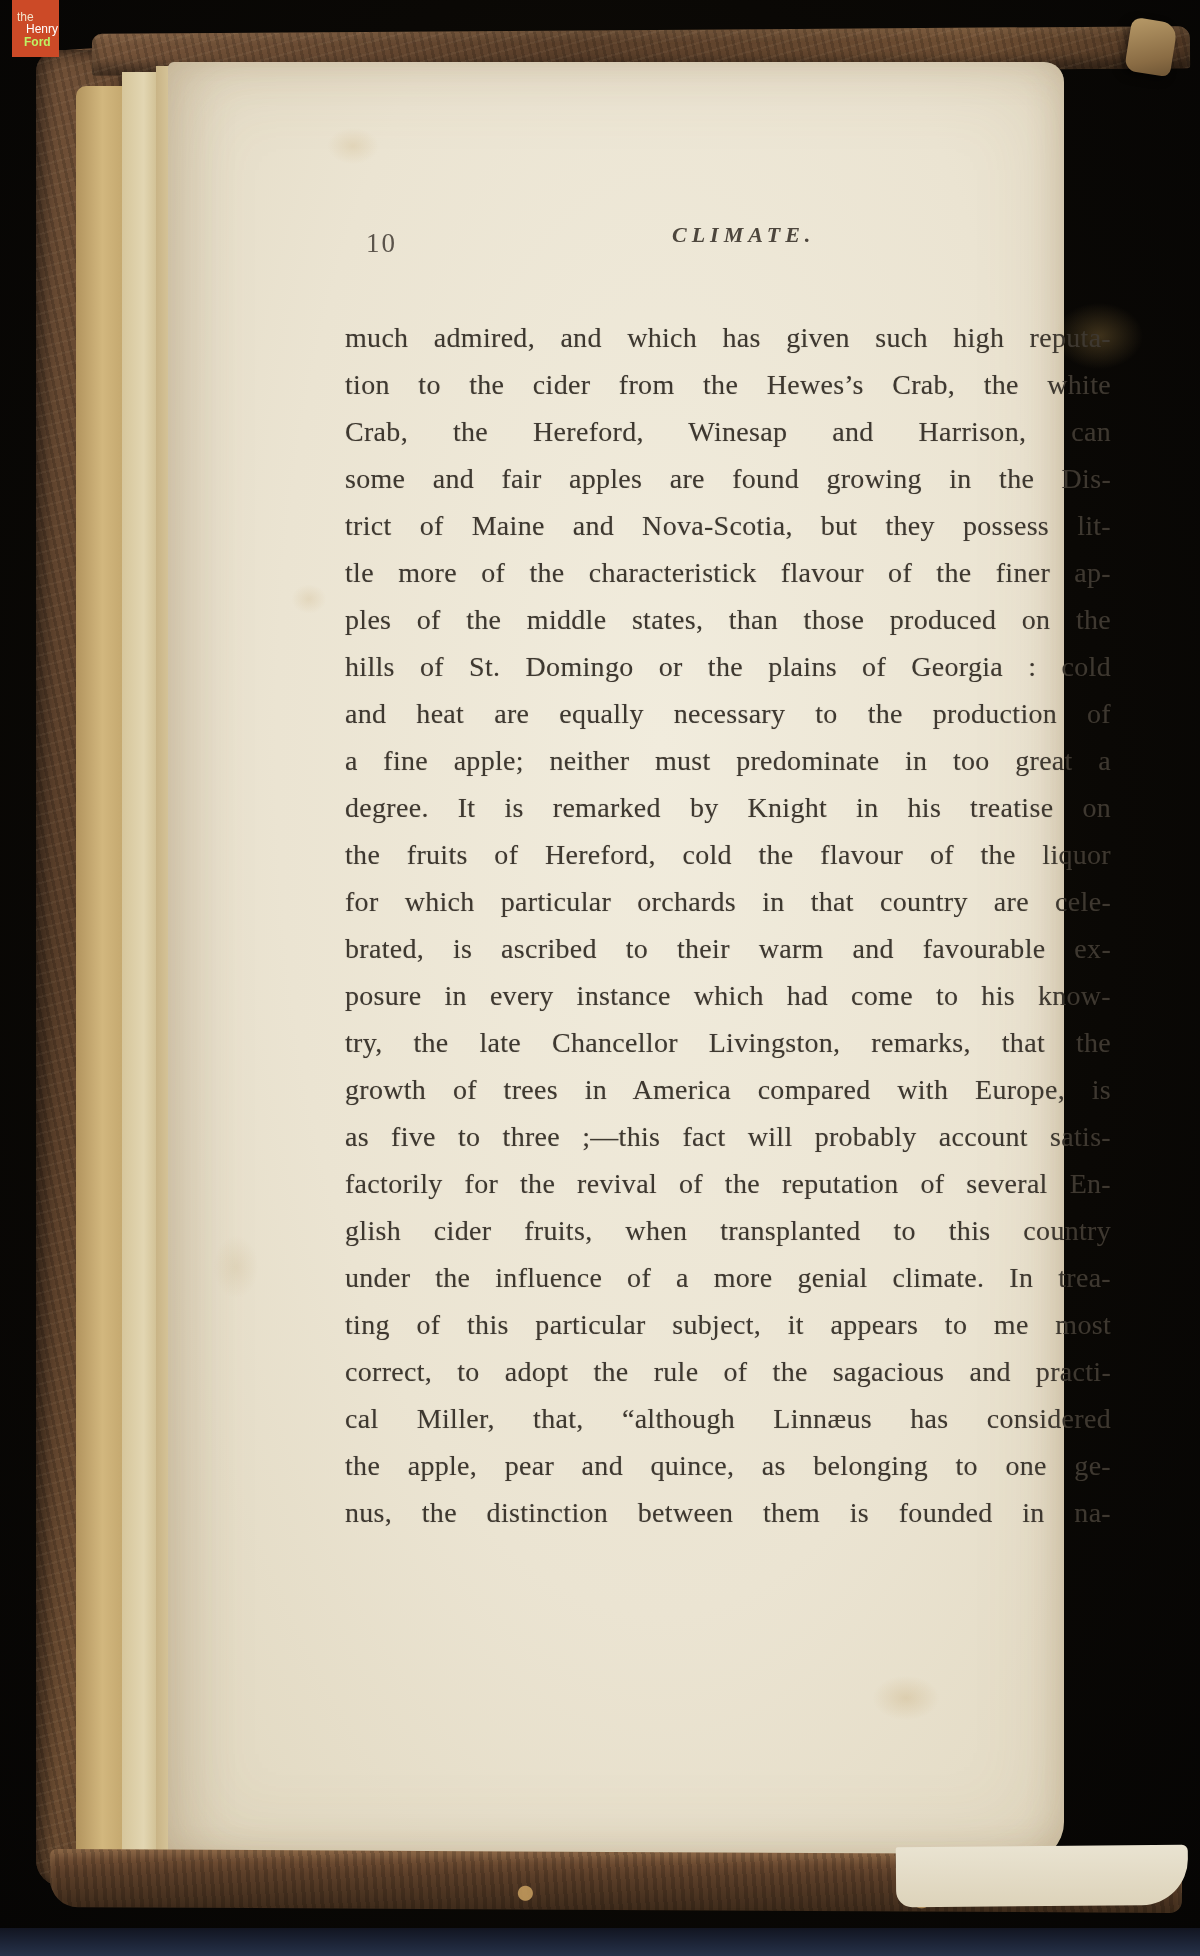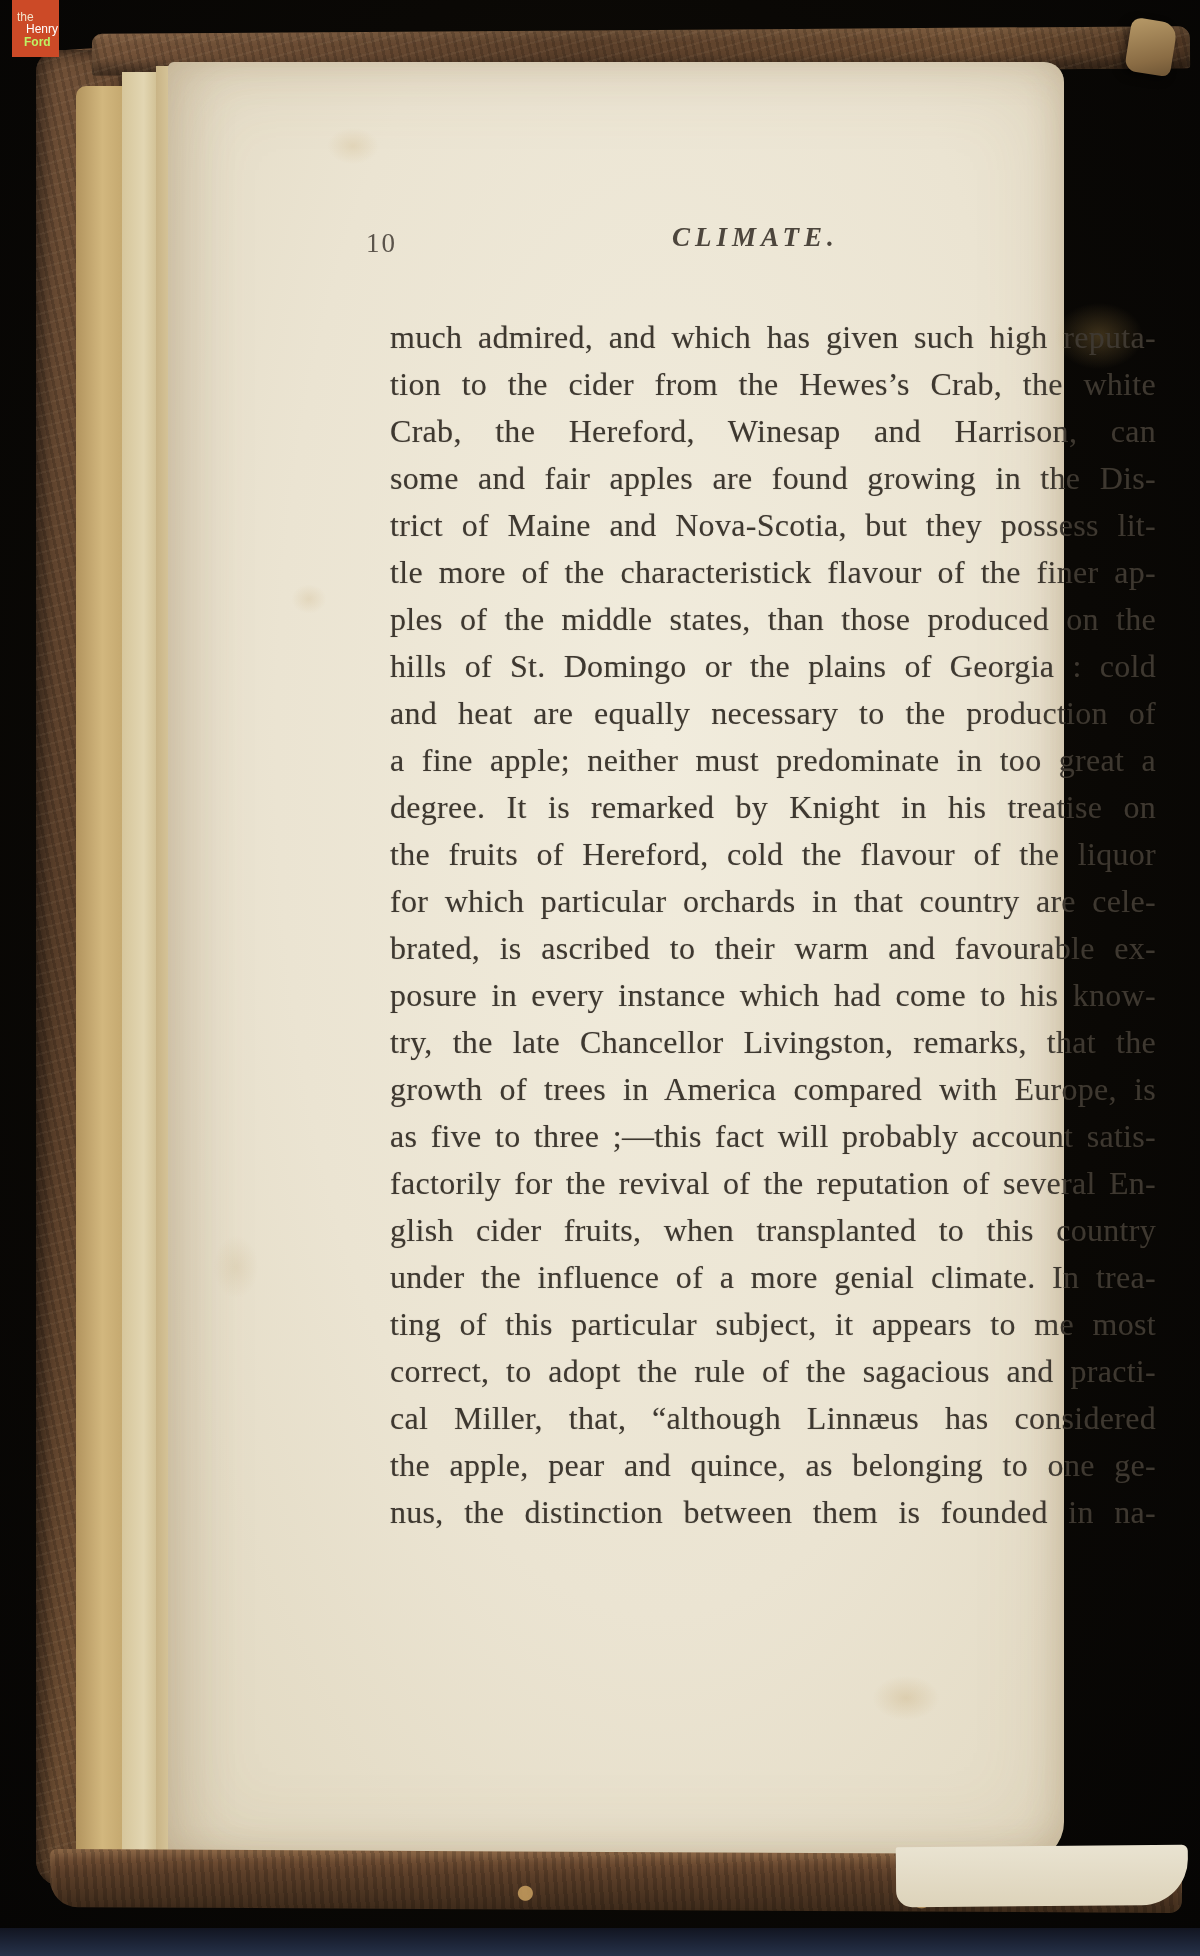--- a/index.html
+++ b/index.html
@@ -66,26 +66,26 @@
   .stain-3{left:690px;top:1604px;width:96px;height:64px;
     background:radial-gradient(closest-side, rgba(180,142,74,.22), rgba(180,142,74,0) 70%);}
   .stain-4{left:116px;top:516px;width:50px;height:42px;
     background:radial-gradient(closest-side, rgba(180,142,74,.16), rgba(180,142,74,0) 70%);}
   .stain-5{left:36px;top:1160px;width:64px;height:90px;
     background:radial-gradient(closest-side, rgba(170,134,70,.13), rgba(170,134,70,0) 70%);}
 
   
   .page-number{position:absolute;left:198px;top:166px;font-size:27px;color:#5b544b;
     letter-spacing:2px;}
-  .running-head{position:absolute;left:504px;top:160px;font-size:27px;color:#4d463d;
+  .running-head{position:absolute;left:504px;top:160px;font-size:22px;color:#4d463d;
     font-style:italic;font-weight:bold;letter-spacing:5px;}
   .text-block{position:absolute;left:177px;top:252px;width:766px;}
   .text-line{width:766px;white-space:nowrap;text-align:justify;text-align-last:justify;
-    font-size:32px;line-height:47px;color:#3e3830;letter-spacing:.3px;
-    text-shadow:0 0 1px rgba(62,56,48,.35);margin-left:45px;}
+    font-size:28px;line-height:47px;color:#3e3830;letter-spacing:.3px;
+    text-shadow:0 0 1px rgba(62,56,48,.35);}
 
   
   .logo{position:absolute;left:0;top:0;width:47px;height:57px;background:#cc4a27;
     font-family:"Liberation Sans","DejaVu Sans",sans-serif;margin-left:12px;}
   .logo span{position:absolute;line-height:1;}
   .logo-the{left:5px;top:11px;font-size:12px;color:#f2e3c9;}
   .logo-henry{left:14px;top:23px;font-size:12px;font-weight:normal;color:#ffffff;}
   .logo-ford{left:12px;top:36px;font-size:12px;font-weight:bold;color:#bef264;}
 </style>
 </head>

